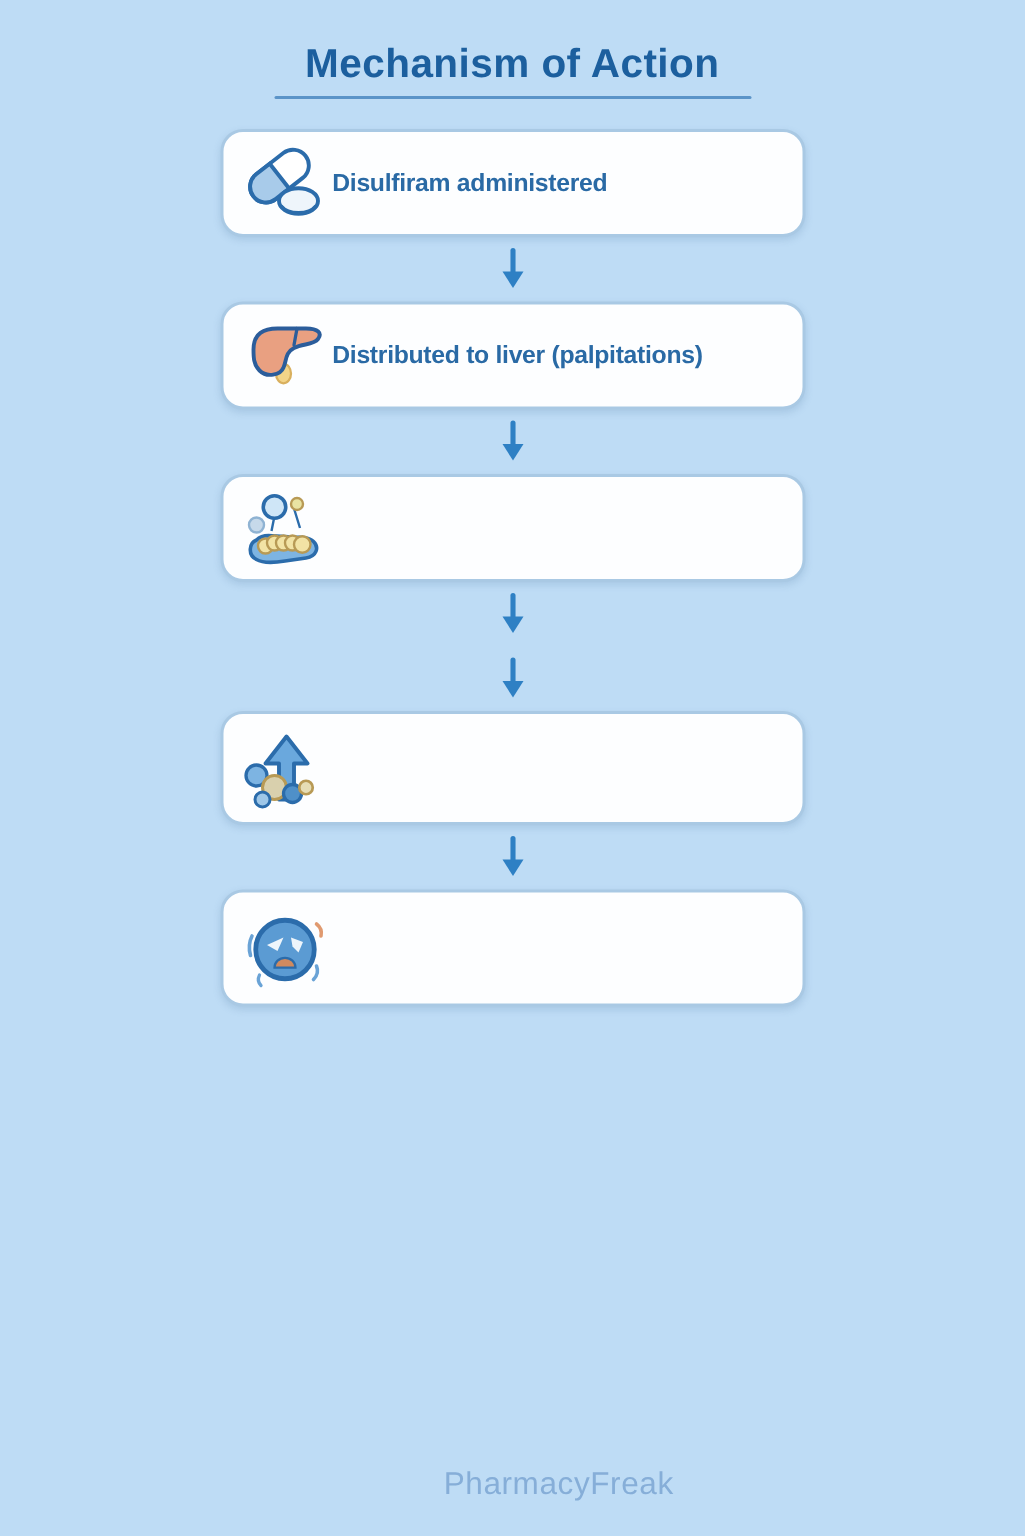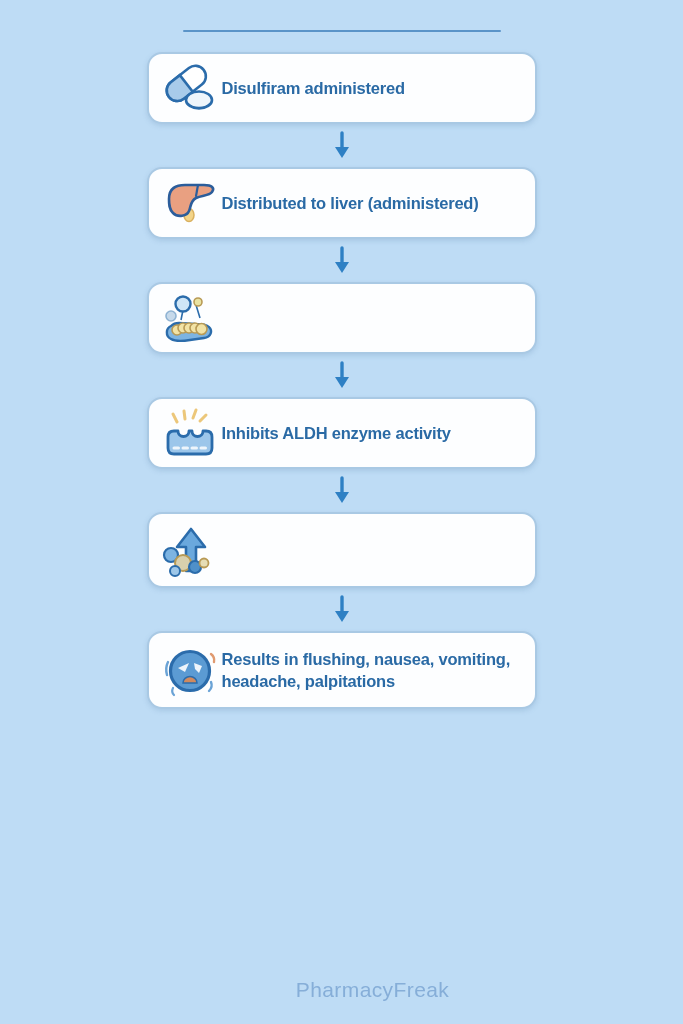--- a/index.html
+++ b/index.html
@@ -31,20 +31,21 @@
   .connector{height:43px;display:flex;align-items:center;justify-content:center;}
   .footer{
     position:absolute;left:0;bottom:22px;width:100%;text-align:center;
     color:#86aed8;font-size:21px;letter-spacing:.4px;padding-left:31px;
   }
 </style>
 </head>
 <body>
 
 <div class="header">
+  <div class="page-title">Mechanism of Action</div>
   <div class="title-underline"></div>
 </div>
 
 <div class="flow">
 
   <div class="step-card h61">
     <span class="step-icon">
       <svg width="56" height="56" viewBox="0 0 56 56">
         <g transform="rotate(-38 24 23)">
           <rect x="2" y="13" width="44" height="21" rx="10.5" fill="#ffffff" stroke="#2b6cab" stroke-width="2.6"></rect>
@@ -65,21 +66,21 @@
   </div>
 
   <div class="step-card h60">
     <span class="step-icon">
       <svg width="56" height="56" viewBox="0 0 56 56">
         <ellipse cx="27" cy="40" rx="5" ry="6.5" fill="#f3d488" stroke="#d9b05e" stroke-width="1.5"></ellipse>
         <path d="M7 24 C7 13 14 10 23 10 L42 10 C50 10 53 13 50 17 C47 21 40 20 34 23 C28 26 29 32 27 36 C25 41 16 43 11 38 C7 34 7 29 7 24 Z" fill="#e9a081" stroke="#2b5d9b" stroke-width="2.6" stroke-linejoin="round"></path>
         <path d="M36 10 L34 21" stroke="#2b5d9b" stroke-width="2.2" fill="none" stroke-linecap="round"></path>
       </svg>
     </span>
-    <span class="step-text">Distributed to liver (administered)</span>
+    <span class="step-text">Distributed to liver (palpitations)</span>
   </div>
 
   <div class="connector">
     <svg width="24" height="32" viewBox="0 0 24 32">
       <line x1="12" y1="3" x2="12" y2="19" stroke="#2e80c4" stroke-width="3.4" stroke-linecap="round"></line>
       <path d="M5 17 L19 17 L12 28 Z" fill="#2e80c4"></path>
     </svg>
   </div>
 
   <div class="step-card h64">
@@ -99,35 +100,20 @@
     </span>
   </div>
 
   <div class="connector">
     <svg width="24" height="32" viewBox="0 0 24 32">
       <line x1="12" y1="3" x2="12" y2="19" stroke="#2e80c4" stroke-width="3.4" stroke-linecap="round"></line>
       <path d="M5 17 L19 17 L12 28 Z" fill="#2e80c4"></path>
     </svg>
   </div>
 
-  <div class="step-card h64">
-    <span class="step-icon">
-      <svg width="56" height="56" viewBox="0 0 56 56">
-        <g stroke="#ecc77a" stroke-width="3" stroke-linecap="round" fill="none">
-          <path d="M15 17 L11 9"></path>
-          <path d="M23 14 L22 6"></path>
-          <path d="M31 13 L34 5"></path>
-          <path d="M38 16 L44 10"></path>
-        </g>
-        <path d="M12 26 H16 A5.5 5.5 0 0 0 27 26 H30 A5.5 5.5 0 0 0 41 26 H44 C48 26 50 28 50 32 L50 43 C50 47 48 49 44 49 L12 49 C8 49 6 47 6 43 L6 32 C6 28 8 26 12 26 Z" fill="#9cc6ea" stroke="#2b6cab" stroke-width="2.8" stroke-linejoin="round"></path>
-        <line x1="12" y1="43" x2="45" y2="43" stroke="#eef5fb" stroke-width="3" stroke-dasharray="4.5 4.5" stroke-linecap="round"></line>
-      </svg>
-    </span>
-    <span class="step-text">Inhibits ALDH enzyme activity</span>
-  </div>
 
   <div class="connector">
     <svg width="24" height="32" viewBox="0 0 24 32">
       <line x1="12" y1="3" x2="12" y2="19" stroke="#2e80c4" stroke-width="3.4" stroke-linecap="round"></line>
       <path d="M5 17 L19 17 L12 28 Z" fill="#2e80c4"></path>
     </svg>
   </div>
 
   <div class="step-card h76">
     <span class="step-icon">
@@ -156,18 +142,17 @@
         <path d="M6 20 Q3 26 5 33" stroke="#6aa3d6" stroke-width="2.4" fill="none" stroke-linecap="round"></path>
         <path d="M49 12 Q53 15 52 20" stroke="#e09a70" stroke-width="2.4" fill="none" stroke-linecap="round"></path>
         <path d="M49 40 Q51 45 47 49" stroke="#6aa3d6" stroke-width="2.4" fill="none" stroke-linecap="round"></path>
         <path d="M11 46 Q9 50 12 53" stroke="#6aa3d6" stroke-width="2.2" fill="none" stroke-linecap="round"></path>
         <circle cx="28" cy="29" r="19.5" fill="#5b9bd3" stroke="#2b6cab" stroke-width="3.2"></circle>
         <path d="M16 26 L27 21 L23 30 Z" fill="#eef5fb"></path>
         <path d="M32 21 L40 24 L37 31 L33 27 Z" fill="#eef5fb"></path>
         <path d="M21 41 A7 6.5 0 0 1 35 41 Z" fill="#d08a5f" stroke="#2b6cab" stroke-width="1.5"></path>
       </svg>
     </span>
-    <span class="step-text">Results in flushing, nausea, vomiting, headache, palpitations</span>
   </div>
 
 </div>
 
 <div class="footer">PharmacyFreak</div>
 
 </body></html>

